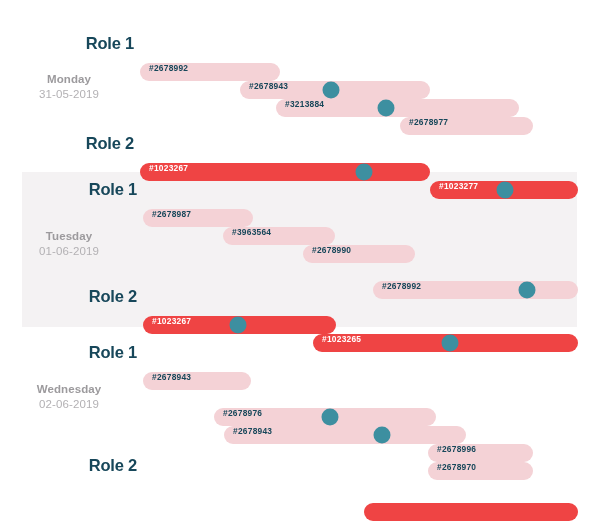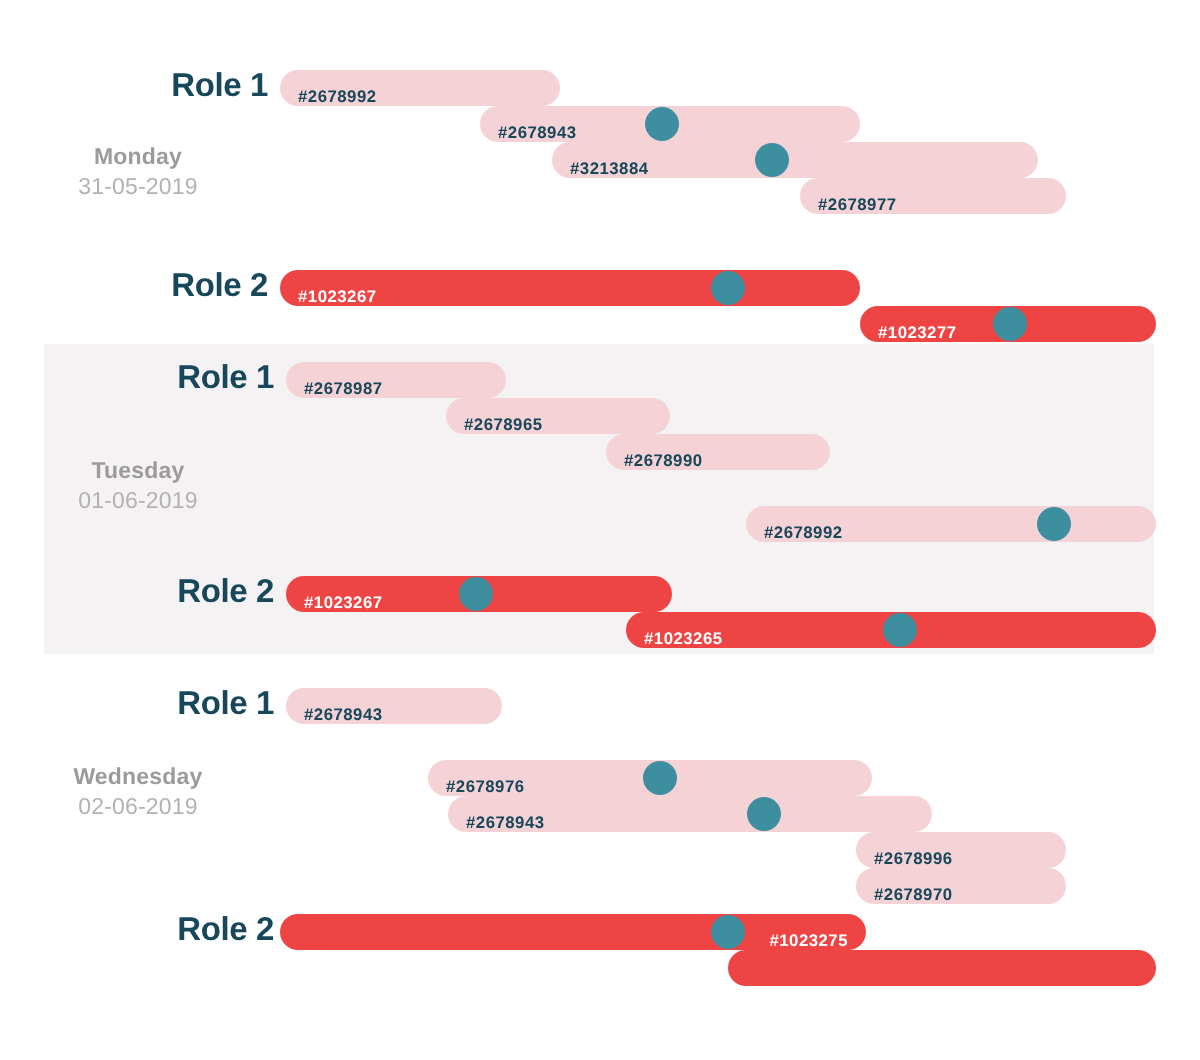--- a/index.html
+++ b/index.html
@@ -48,22 +48,23 @@
     font-weight: bold;
     color: #17475a;
     letter-spacing: -0.2px;
     white-space: nowrap;
   }
   .bar {
     position: absolute;
     height: 18px;
     border-radius: 9px;
     display: flex;
-    align-items: flex-end;
+    align-items: flex-start;
     overflow: visible;
+    margin-top: 28px;
   }
   .bar.role1 { background: #f4d2d6; }
   .bar.role2 { background: #ef4444; }
   .bar-label {
     position: relative;
     font-size: 8.4px;
     font-weight: bold;
     letter-spacing: 0.25px;
     white-space: nowrap;
     z-index: 3;
@@ -132,21 +133,21 @@
     <span class="dow">Tuesday</span>
     <span class="date">01-06-2019</span>
   </div>
 
   <div class="role-label" style="left:43px; top:180px; width:94px;">Role 1</div>
 
   <div class="bar role1" style="left:143px; top:181px; width:110px;">
     <span class="bar-label">#2678987</span>
   </div>
   <div class="bar role1" style="left:223px; top:199px; width:112px;">
-    <span class="bar-label">#2678965</span>
+    <span class="bar-label">#3963564</span>
   </div>
   <div class="bar role1" style="left:303px; top:217px; width:112px;">
     <span class="bar-label">#2678990</span>
   </div>
   <div class="bar role1" style="left:373px; top:253px; width:205px;">
     <span class="bar-label">#2678992</span>
     <span class="marker" style="left:154px;"></span>
   </div>
 
   <div class="role-label" style="left:43px; top:287px; width:94px;">Role 2</div>
@@ -180,21 +181,17 @@
   </div>
   <div class="bar role1" style="left:428px; top:416px; width:105px;">
     <span class="bar-label">#2678996</span>
   </div>
   <div class="bar role1" style="left:428px; top:434px; width:105px;">
     <span class="bar-label">#2678970</span>
   </div>
 
   <div class="role-label" style="left:43px; top:456px; width:94px;">Role 2</div>
 
-  <div class="bar role2" style="left:140px; top:457px; width:293px;">
-    <span class="bar-label at-end">#1023275</span>
-    <span class="marker" style="left:224px;"></span>
-  </div>
   <div class="bar role2" style="left:364px; top:475px; width:214px;">
     <span class="bar-label"></span>
   </div>
 
 </div>
 
 </body></html>

